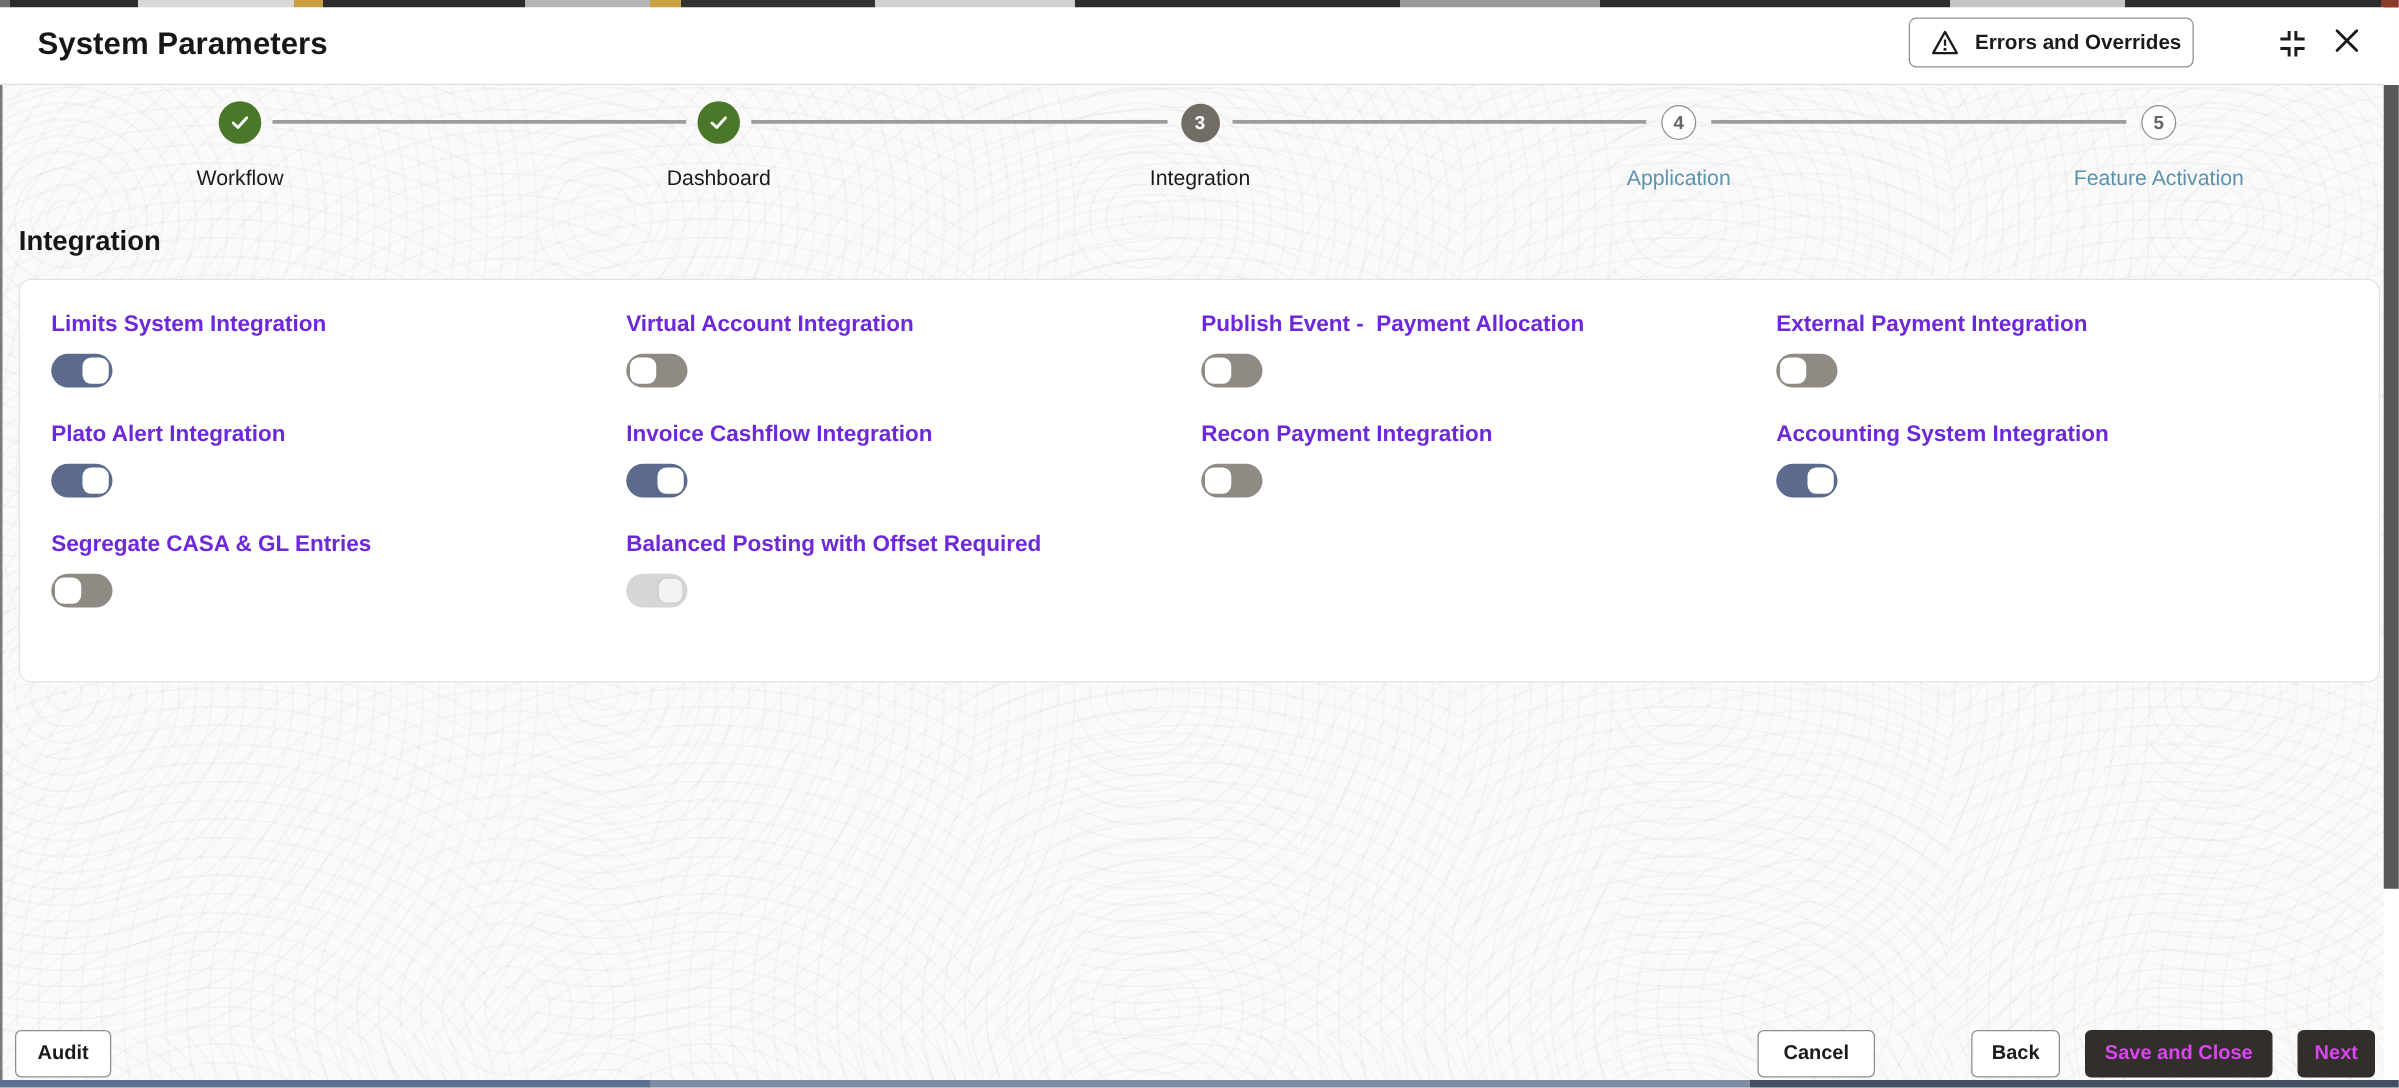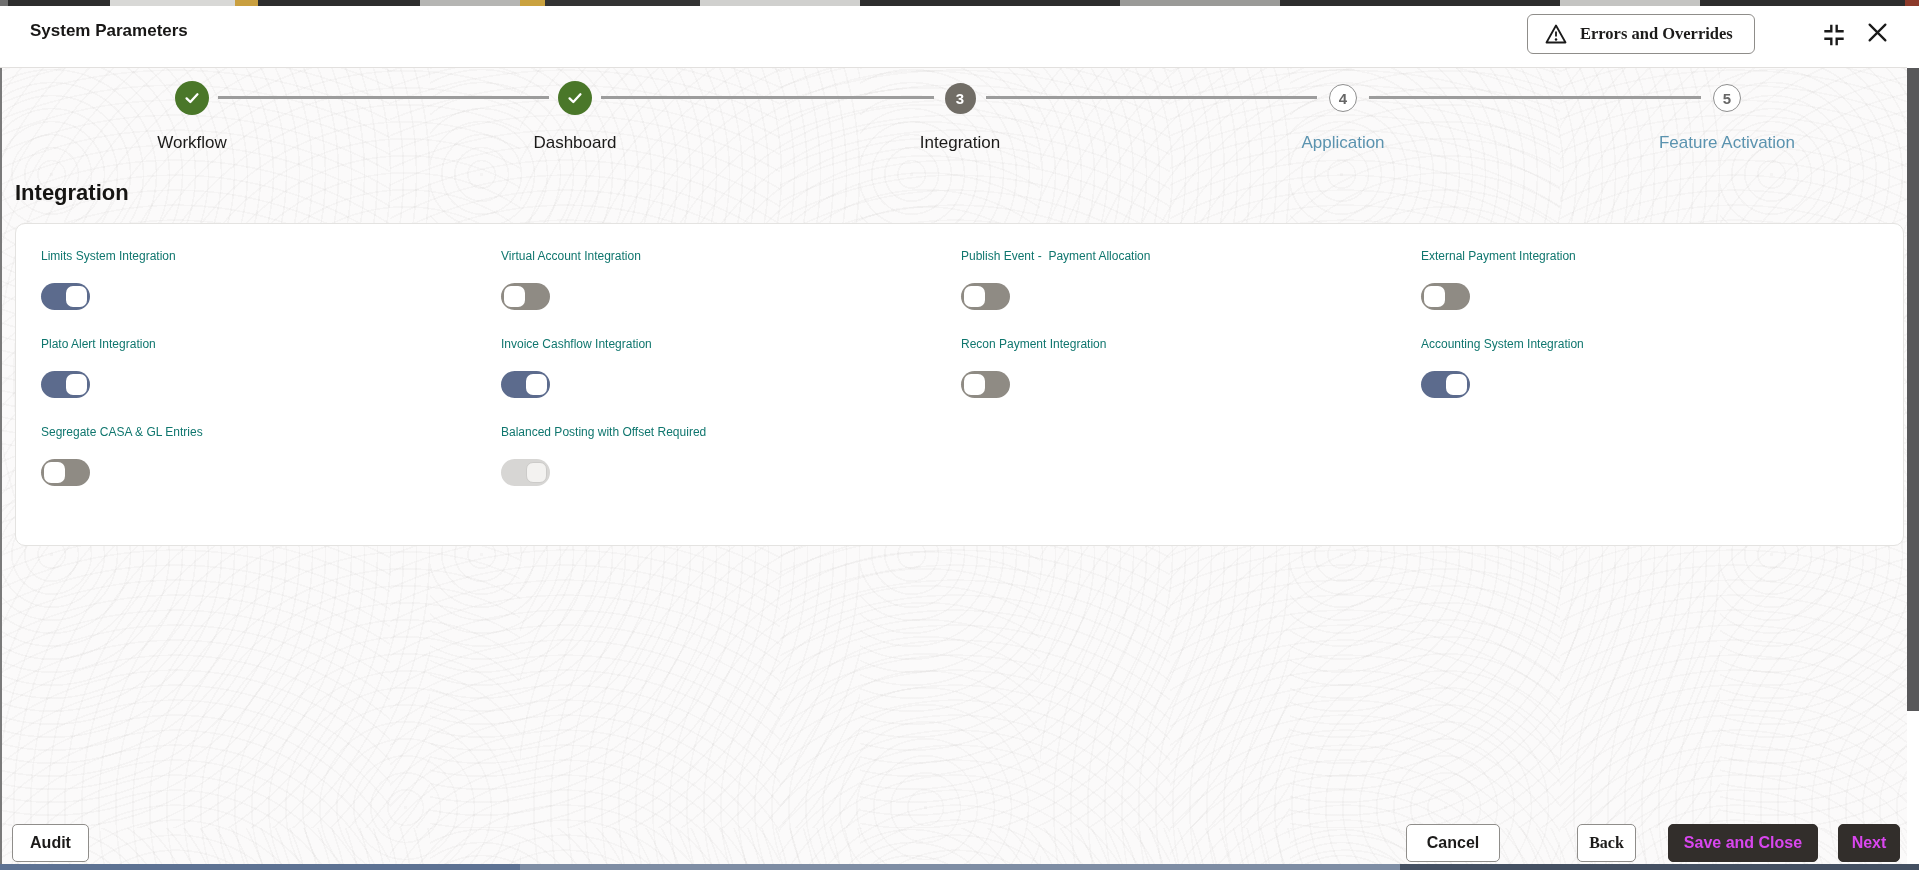--- a/index.html
+++ b/index.html
@@ -14,24 +14,24 @@
       #333 545px 700px,#d0d0ce 700px 860px,#2d2d2d 860px 1120px,#9a9a98 1120px 1280px,
       #2d2d2d 1280px 1560px,#c4c4c2 1560px 1700px,#2d2d2d 1700px 1905px,#8c3a2a 1905px 1919px); }
   .right-strip { position:absolute; left:1907px; top:68px; width:12px; height:643px; background:#58585a; }
   .left-edge { position:absolute; left:0; top:68px; width:2px; height:796px; background:#7a7a7a; }
   .bottom-strip { position:absolute; left:0; top:864px; width:1919px; height:6px;
     background:linear-gradient(90deg,#5d7293 0 520px,#7e8da4 520px 1400px,#445062 1400px 1919px); }
 
   
   .hdr { position:absolute; top:6px; left:0; width:1907px; height:62px; background:#fff;
          border-bottom:1px solid #e2e0de; z-index:6; }
-  .hdr-title { position:absolute; left:30px; top:15px; font-size:17px; font-weight:700; color:#181716; }
+  .hdr-title { position:absolute; left:30px; top:15px; font-size:25px; font-weight:700; color:#181716; }
   .errors-btn { position:absolute; left:1527px; top:8px; width:228px; height:40px;
     background:#fff; border:1px solid #8f8d8a; border-radius:6px; display:flex; align-items:center;
-    gap:11px; padding:0 15px; cursor:pointer;font-family:Liberation Serif, serif; }
+    gap:11px; padding:0 15px; cursor:pointer; }
   .errors-btn span { font-size:16.5px; font-weight:600; color:#1c1b1a; white-space:nowrap; }
   .icon-btn { position:absolute; background:none; border:none; cursor:pointer; padding:0; line-height:0; }
   .restore-btn { left:1820px; top:15px; }
   .close-btn { left:1864px; top:13px; }
 
   
   .content { position:absolute; top:68px; left:0; width:1907px; height:796px;
     background-color:#fbfafa;
     background-image:
       repeating-radial-gradient(circle at 12% 28%, rgba(95,90,85,0.040) 0 1.6px, transparent 1.6px 13px),
@@ -53,38 +53,38 @@
                                 border:1.5px solid #8f8f8f; color:#666; font-size:15px; }
   .step-label { position:absolute; top:65px; left:0; right:0; font-size:17px; font-weight:400; color:#1b1a19; }
   .step.upcoming .step-label { color:#5b93af; }
 
   
   .section-title { position:absolute; left:15px; top:112px; font-size:22px; font-weight:700; color:#161513; }
   .card { position:absolute; left:15px; top:155px; width:1889px; height:323px; background:#fff;
           border:1px solid #e4e3e1; border-radius:10px; }
   .grid { display:grid; grid-template-columns:repeat(4,460px); padding:25px 0 0 25px; }
   .cell { height:88px; }
-  .tlabel { font-size:12px; font-weight:400; color:#0f766e; height:20px; white-space:pre; }
+  .tlabel { font-size:18px; font-weight:700; color:#6d28d9; height:20px; white-space:pre; }
   .toggle { margin-top:14px; position:relative; width:49px; height:27px; border-radius:14px; cursor:pointer; }
   .toggle .knob { position:absolute; top:3px; width:21px; height:21px; border-radius:7px; background:#fff; }
   .toggle.on  { background:#5c6b8d; }
   .toggle.on .knob  { right:3px; }
   .toggle.off { background:#8f8b84; }
   .toggle.off .knob { left:3px; }
   .toggle.disabled-on { background:#d7d6d4; cursor:default; }
   .toggle.disabled-on .knob { right:3px; background:#f3f2f0; border:1px solid #cccbc9; }
 
   
   .btn { position:absolute; top:824px; height:38px; border-radius:5px; font-family:"Liberation Sans",sans-serif;
          font-size:16px; font-weight:600; cursor:pointer; z-index:7; }
   .btn.light { background:#fff; border:1px solid #8f8d8a; color:#1c1b1a; }
   .btn.dark  { background:#322e2b; border:1px solid #322e2b; color:#d946ef; }
   .btn-audit { left:12px;  width:77px; }
   .btn-cancel { left:1406px; width:94px; }
-  .btn-back { left:1577px; width:59px;font-family:Liberation Serif, serif; }
+  .btn-back { left:1577px; width:71px; }
   .btn-save { left:1668px; width:150px; }
   .btn-next { left:1838px; width:62px; }
 </style>
 </head>
 <body>
 
 <div class="top-strip"></div>
 
 <header class="hdr">
   <div class="hdr-title">System Parameters</div>

